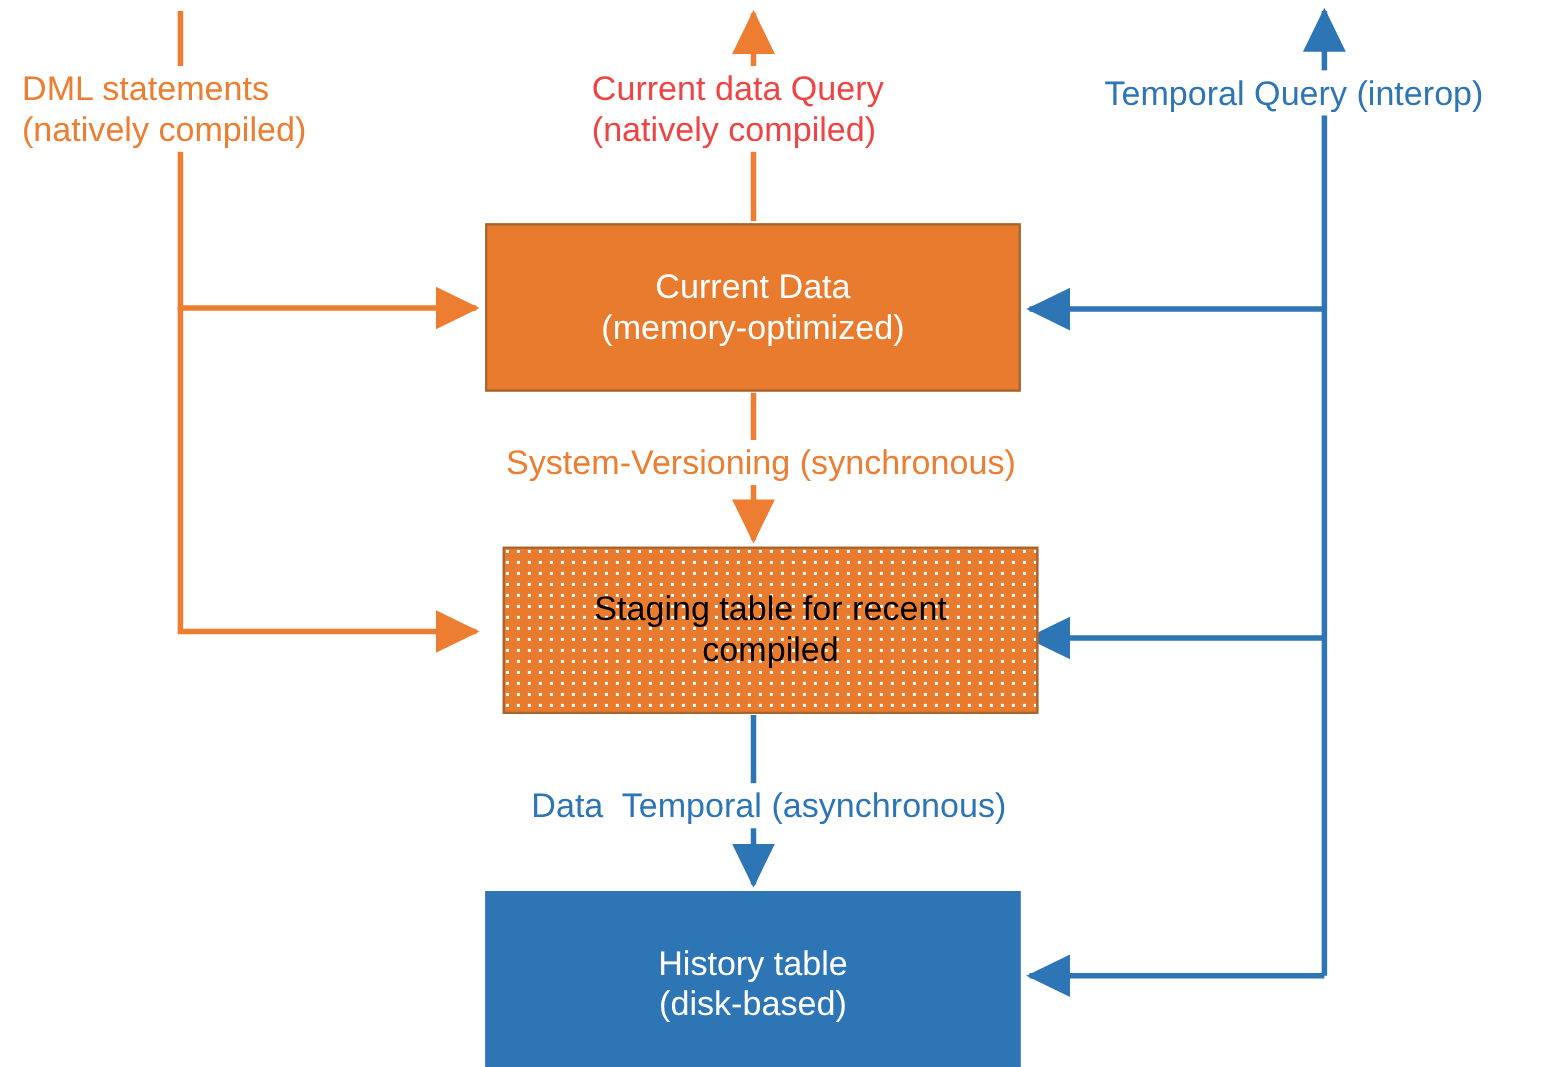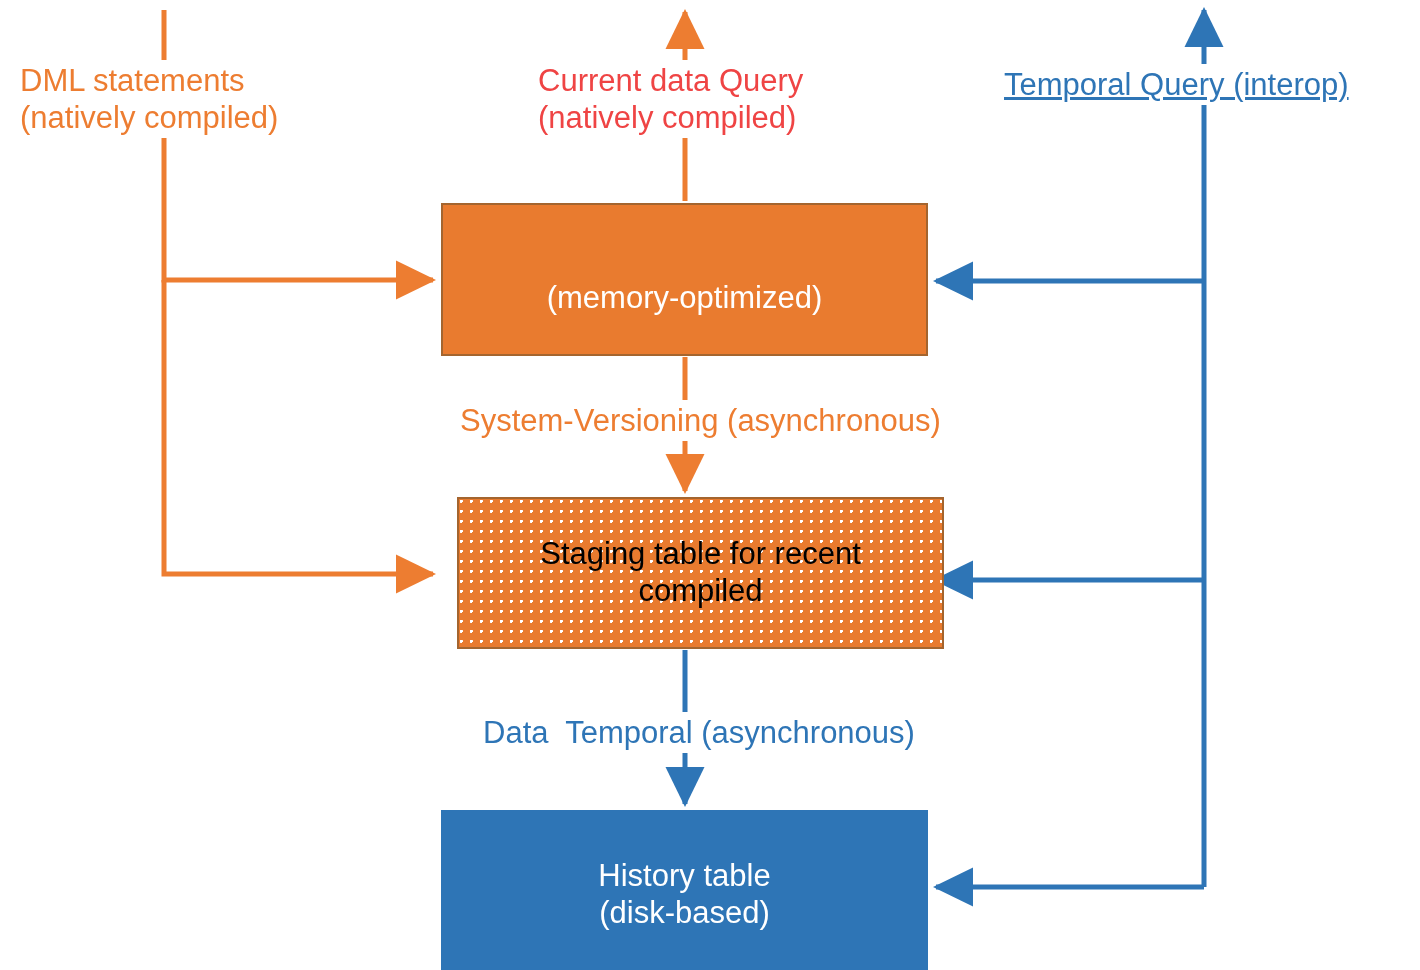--- a/index.html
+++ b/index.html
@@ -89,21 +89,20 @@
     font-size: 31px;
     color: #ef4444;
     text-align: left;
   }
   .lbl-temporal {
     left: 996px;
     top: 64px;
     font-size: 31px;
     color: #2E75B6;
     text-align: left;
-    text-decoration: underline;
   }
   .lbl-sysver {
     left: 452px;
     top: 400px;
     font-size: 31px;
     color: #ED7D31;
   }
   .lbl-migration {
     left: 475px;
     top: 712px;
@@ -150,26 +149,26 @@
       <path d="M1204,887 L936,887" fill="none" stroke="#2E75B6" stroke-width="5" marker-end="url(#arrow-blue)"></path>
     </g>
   </svg>
 
   <div class="edge-label lbl-dml"><span>DML statements</span><br><span>(natively compiled)</span></div>
 
   <div class="edge-label lbl-currentquery"><span>Current data Query</span><br><span>(natively compiled)</span></div>
 
   <div class="edge-label lbl-temporal"><span>Temporal Query (interop)</span></div>
 
-  <div class="edge-label lbl-sysver"><span>System-Versioning (asynchronous)</span></div>
+  <div class="edge-label lbl-sysver"><span>System-Versioning (synchronous)</span></div>
 
   <div class="edge-label lbl-migration"><span>Data  Temporal (asynchronous)</span></div>
 
   <div class="node node-current">
-    <div><br><span>(memory-optimized)</span></div>
+    <div><span>Current Data</span><br><span>(memory-optimized)</span></div>
   </div>
 
   <div class="node node-staging">
     <div><span>Staging table for recent</span><br><span>compiled</span><br></div>
   </div>
 
   <div class="node node-history">
     <div><span>History table</span><br><span>(disk-based)</span></div>
   </div>
 

